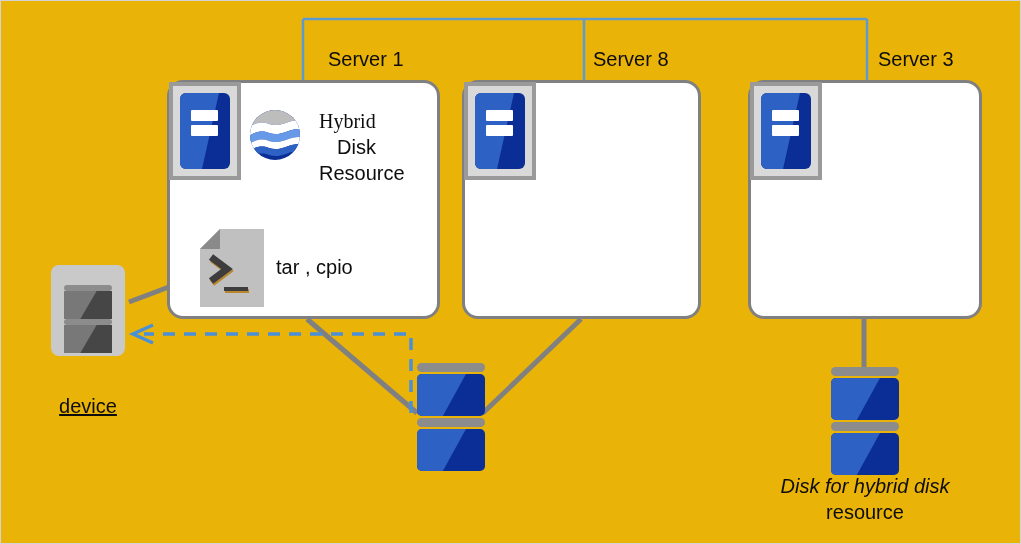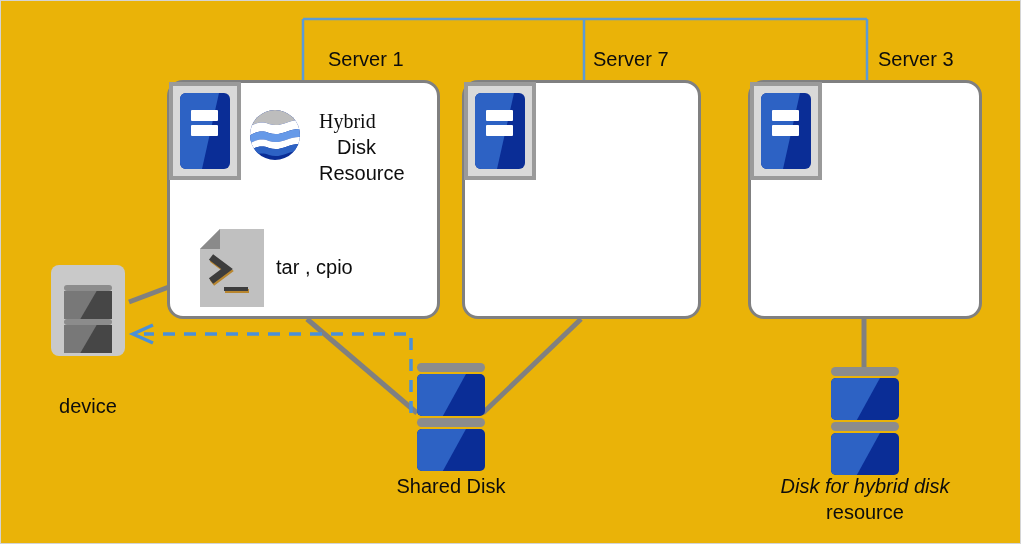--- a/index.html
+++ b/index.html
@@ -220,21 +220,21 @@
       <path d="M 20 0 V 20 H 0 Z" fill="#8a8a8a"></path>
       <path d="M 12 30 L 28 42 L 12 54" fill="none" stroke="#b8862f" stroke-width="7" stroke-linejoin="miter" stroke-linecap="butt"></path>
       <path d="M 11 28 L 27 40 L 11 52" fill="none" stroke="#3d3d3d" stroke-width="7" stroke-linejoin="miter" stroke-linecap="butt"></path>
       <rect x="25" y="60" width="24" height="4" fill="#b8862f"></rect>
       <rect x="24" y="58" width="24" height="4" fill="#3d3d3d"></rect>
     </svg>
   </div>
   <div class="lbl" style="left:275px; top:253px;">tar , cpio</div>
 
   <div class="server-box" style="left:461px; top:79px; width:239px; height:239px;"></div>
-  <div class="lbl" style="left:592px; top:45px;">Server 7</div>
+  <div class="lbl" style="left:592px; top:45px;">Server 8</div>
   <div class="srv-icon" style="left:463px; top:81px;">
     <div class="body">
       <div class="bar b1"></div>
       <div class="bar b2"></div>
     </div>
   </div>
 
   <div class="server-box" style="left:747px; top:79px; width:234px; height:239px;"></div>
   <div class="lbl" style="left:877px; top:45px;">Server 3</div>
   <div class="srv-icon" style="left:749px; top:81px;">
@@ -243,29 +243,28 @@
       <div class="bar b2"></div>
     </div>
   </div>
 
   <div class="backup-dev" style="left:50px; top:264px;">
     <div class="cap" style="top:20px;"></div>
     <div class="plate" style="top:26px;"></div>
     <div class="cap" style="top:54px;"></div>
     <div class="plate" style="top:60px;"></div>
   </div>
-  <div class="lbl lbl-center" style="left:27px; top:392px; width:120px;">device</div>
+  <div class="lbl lbl-center" style="left:27px; top:392px; width:120px;text-decoration:underline;">device</div>
 
   <div class="disk-stack" style="left:416px; top:362px; width:68px;">
     <div class="cap"></div>
     <div class="plate"></div>
     <div class="cap"></div>
     <div class="plate"></div>
   </div>
-  <div class="lbl lbl-center" style="left:330px; top:472px; width:240px;">Shared Disk</div>
 
   <div class="disk-stack" style="left:830px; top:366px; width:68px;">
     <div class="cap"></div>
     <div class="plate"></div>
     <div class="cap"></div>
     <div class="plate"></div>
   </div>
   <div class="lbl lbl-center" style="left:744px; top:472px; width:240px;font-style:italic;">Disk for hybrid disk</div>
   <div class="lbl lbl-center" style="left:744px; top:498px; width:240px;">resource</div>
 

